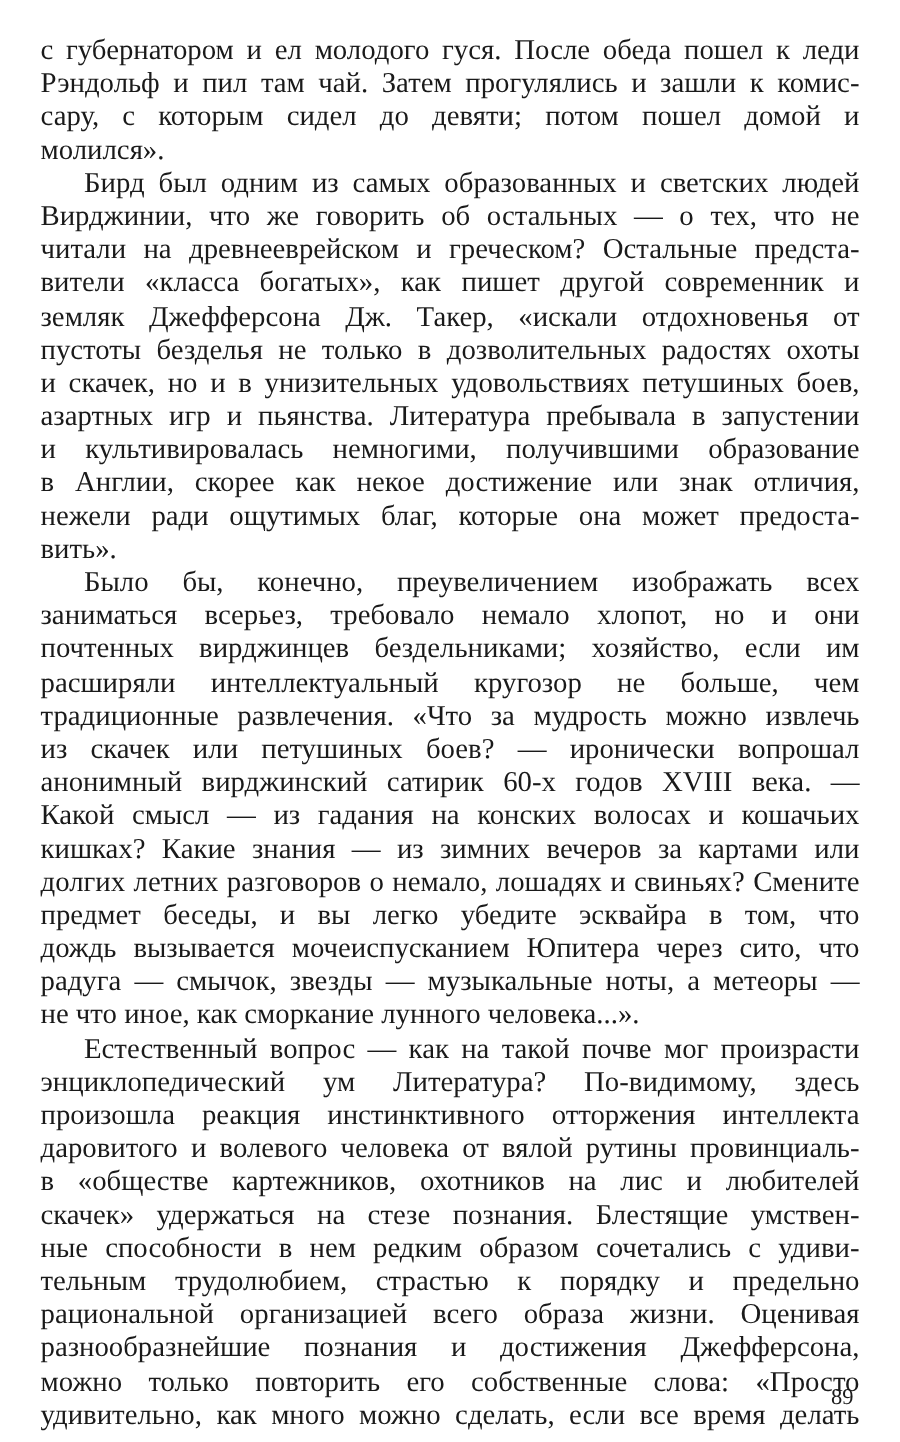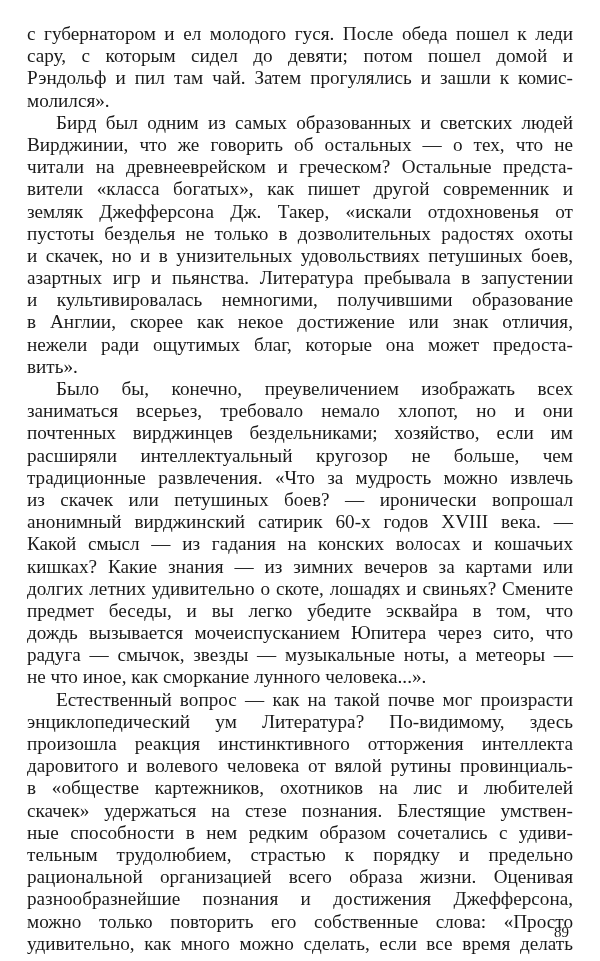--- a/index.html
+++ b/index.html
@@ -30,22 +30,22 @@
       font-family: "Liberation Serif", serif;
       font-size: 15px;
       color: #1a1a1a;
     }
   </style>
 </head>
 <body>
 
 <div class="page" id="page-body">
     <span class="line">с губернатором и ел молодого гуся. После обеда пошел к леди</span>
+    <span class="line">Рэндольф и пил там чай. Затем прогулялись и зашли к комис-</span>
     <span class="line">сару, с которым сидел до девяти; потом пошел домой и</span>
-    <span class="line">Рэндольф и пил там чай. Затем прогулялись и зашли к комис-</span>
     <span class="line last">молился».</span>
     <span class="line indent">Бирд был одним из самых образованных и светских людей</span>
     <span class="line">Вирджинии, что же говорить об остальных — о тех, что не</span>
     <span class="line">читали на древнееврейском и греческом? Остальные предста-</span>
     <span class="line">вители «класса богатых», как пишет другой современник и</span>
     <span class="line">земляк Джефферсона Дж. Такер, «искали отдохновенья от</span>
     <span class="line">пустоты безделья не только в дозволительных радостях охоты</span>
     <span class="line">и скачек, но и в унизительных удовольствиях петушиных боев,</span>
     <span class="line">азартных игр и пьянства. Литература пребывала в запустении</span>
     <span class="line">и культивировалась немногими, получившими образование</span>
@@ -54,21 +54,21 @@
     <span class="line last">вить».</span>
     <span class="line indent">Было бы, конечно, преувеличением изображать всех</span>
     <span class="line">заниматься всерьез, требовало немало хлопот, но и они</span>
     <span class="line">почтенных вирджинцев бездельниками; хозяйство, если им</span>
     <span class="line">расширяли интеллектуальный кругозор не больше, чем</span>
     <span class="line">традиционные развлечения. «Что за мудрость можно извлечь</span>
     <span class="line">из скачек или петушиных боев? — иронически вопрошал</span>
     <span class="line">анонимный вирджинский сатирик 60-х годов XVIII века. —</span>
     <span class="line">Какой смысл — из гадания на конских волосах и кошачьих</span>
     <span class="line">кишках? Какие знания — из зимних вечеров за картами или</span>
-    <span class="line">долгих летних удивительно о скоте, лошадях и свиньях? Смените</span>
+    <span class="line">долгих летних разговоров о немало, лошадях и свиньях? Смените</span>
     <span class="line">предмет беседы, и вы легко убедите эсквайра в том, что</span>
     <span class="line">дождь вызывается мочеиспусканием Юпитера через сито, что</span>
     <span class="line">радуга — смычок, звезды — музыкальные ноты, а метеоры —</span>
     <span class="line last">не что иное, как сморкание лунного человека...».</span>
     <span class="line indent">Естественный вопрос — как на такой почве мог произрасти</span>
     <span class="line">энциклопедический ум Литература? По-видимому, здесь</span>
     <span class="line">произошла реакция инстинктивного отторжения интеллекта</span>
     <span class="line">даровитого и волевого человека от вялой рутины провинциаль-</span>
     <span class="line">в «обществе картежников, охотников на лис и любителей</span>
     <span class="line">скачек» удержаться на стезе познания. Блестящие умствен-</span>

